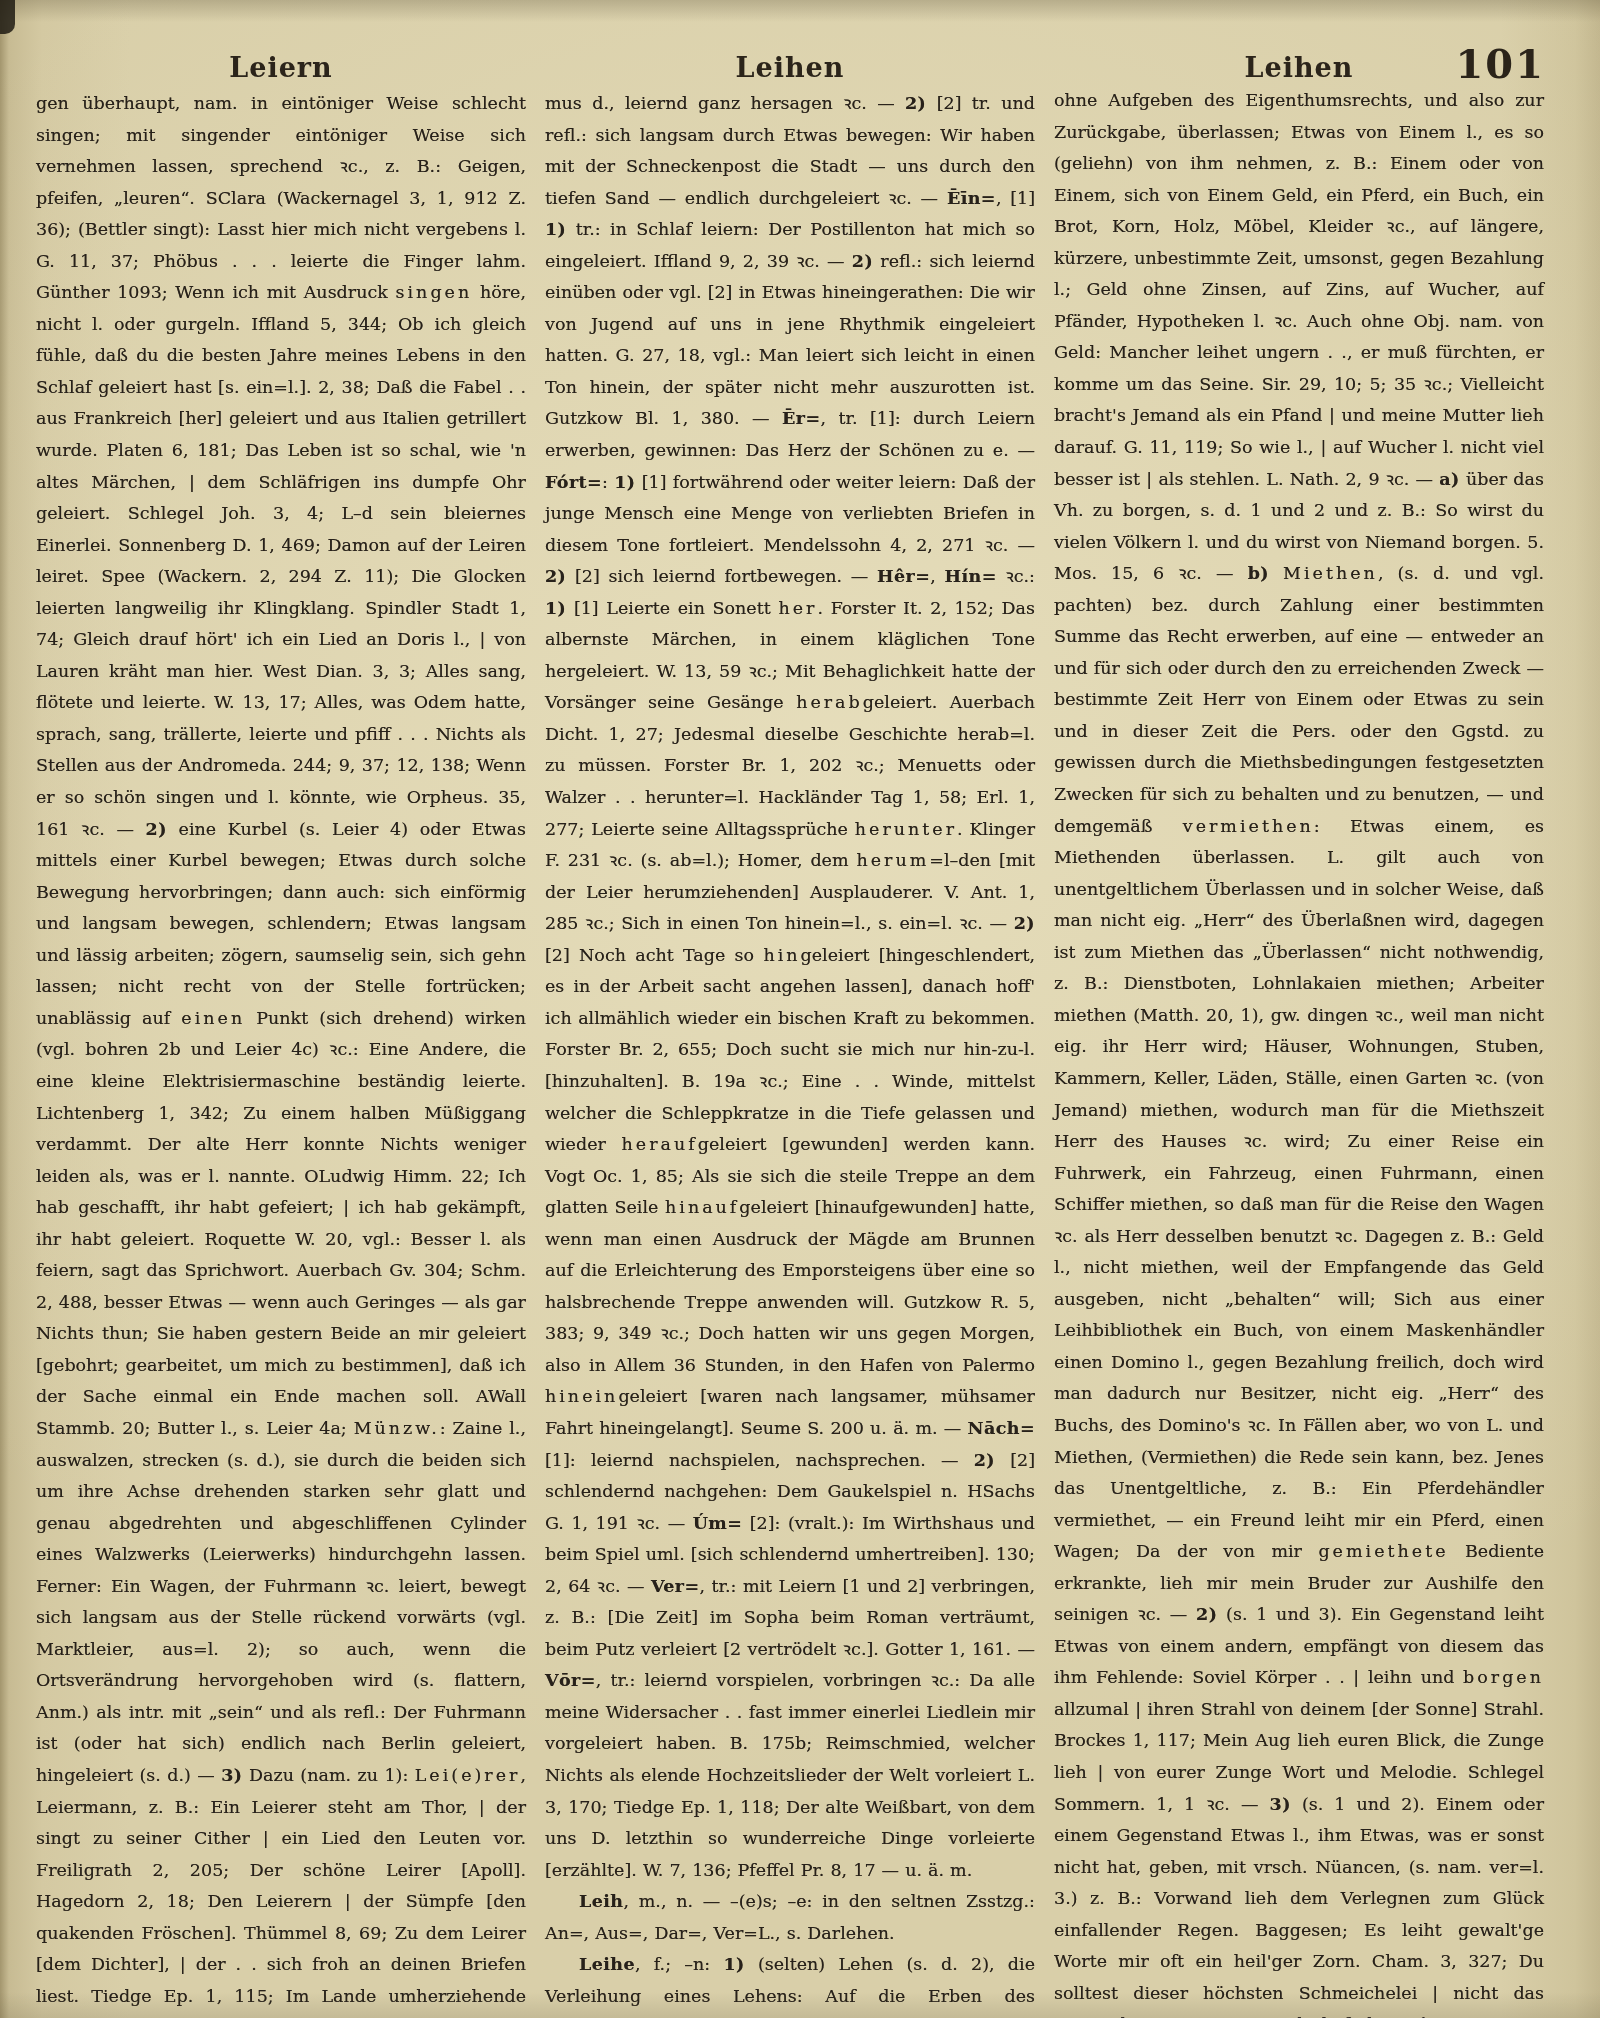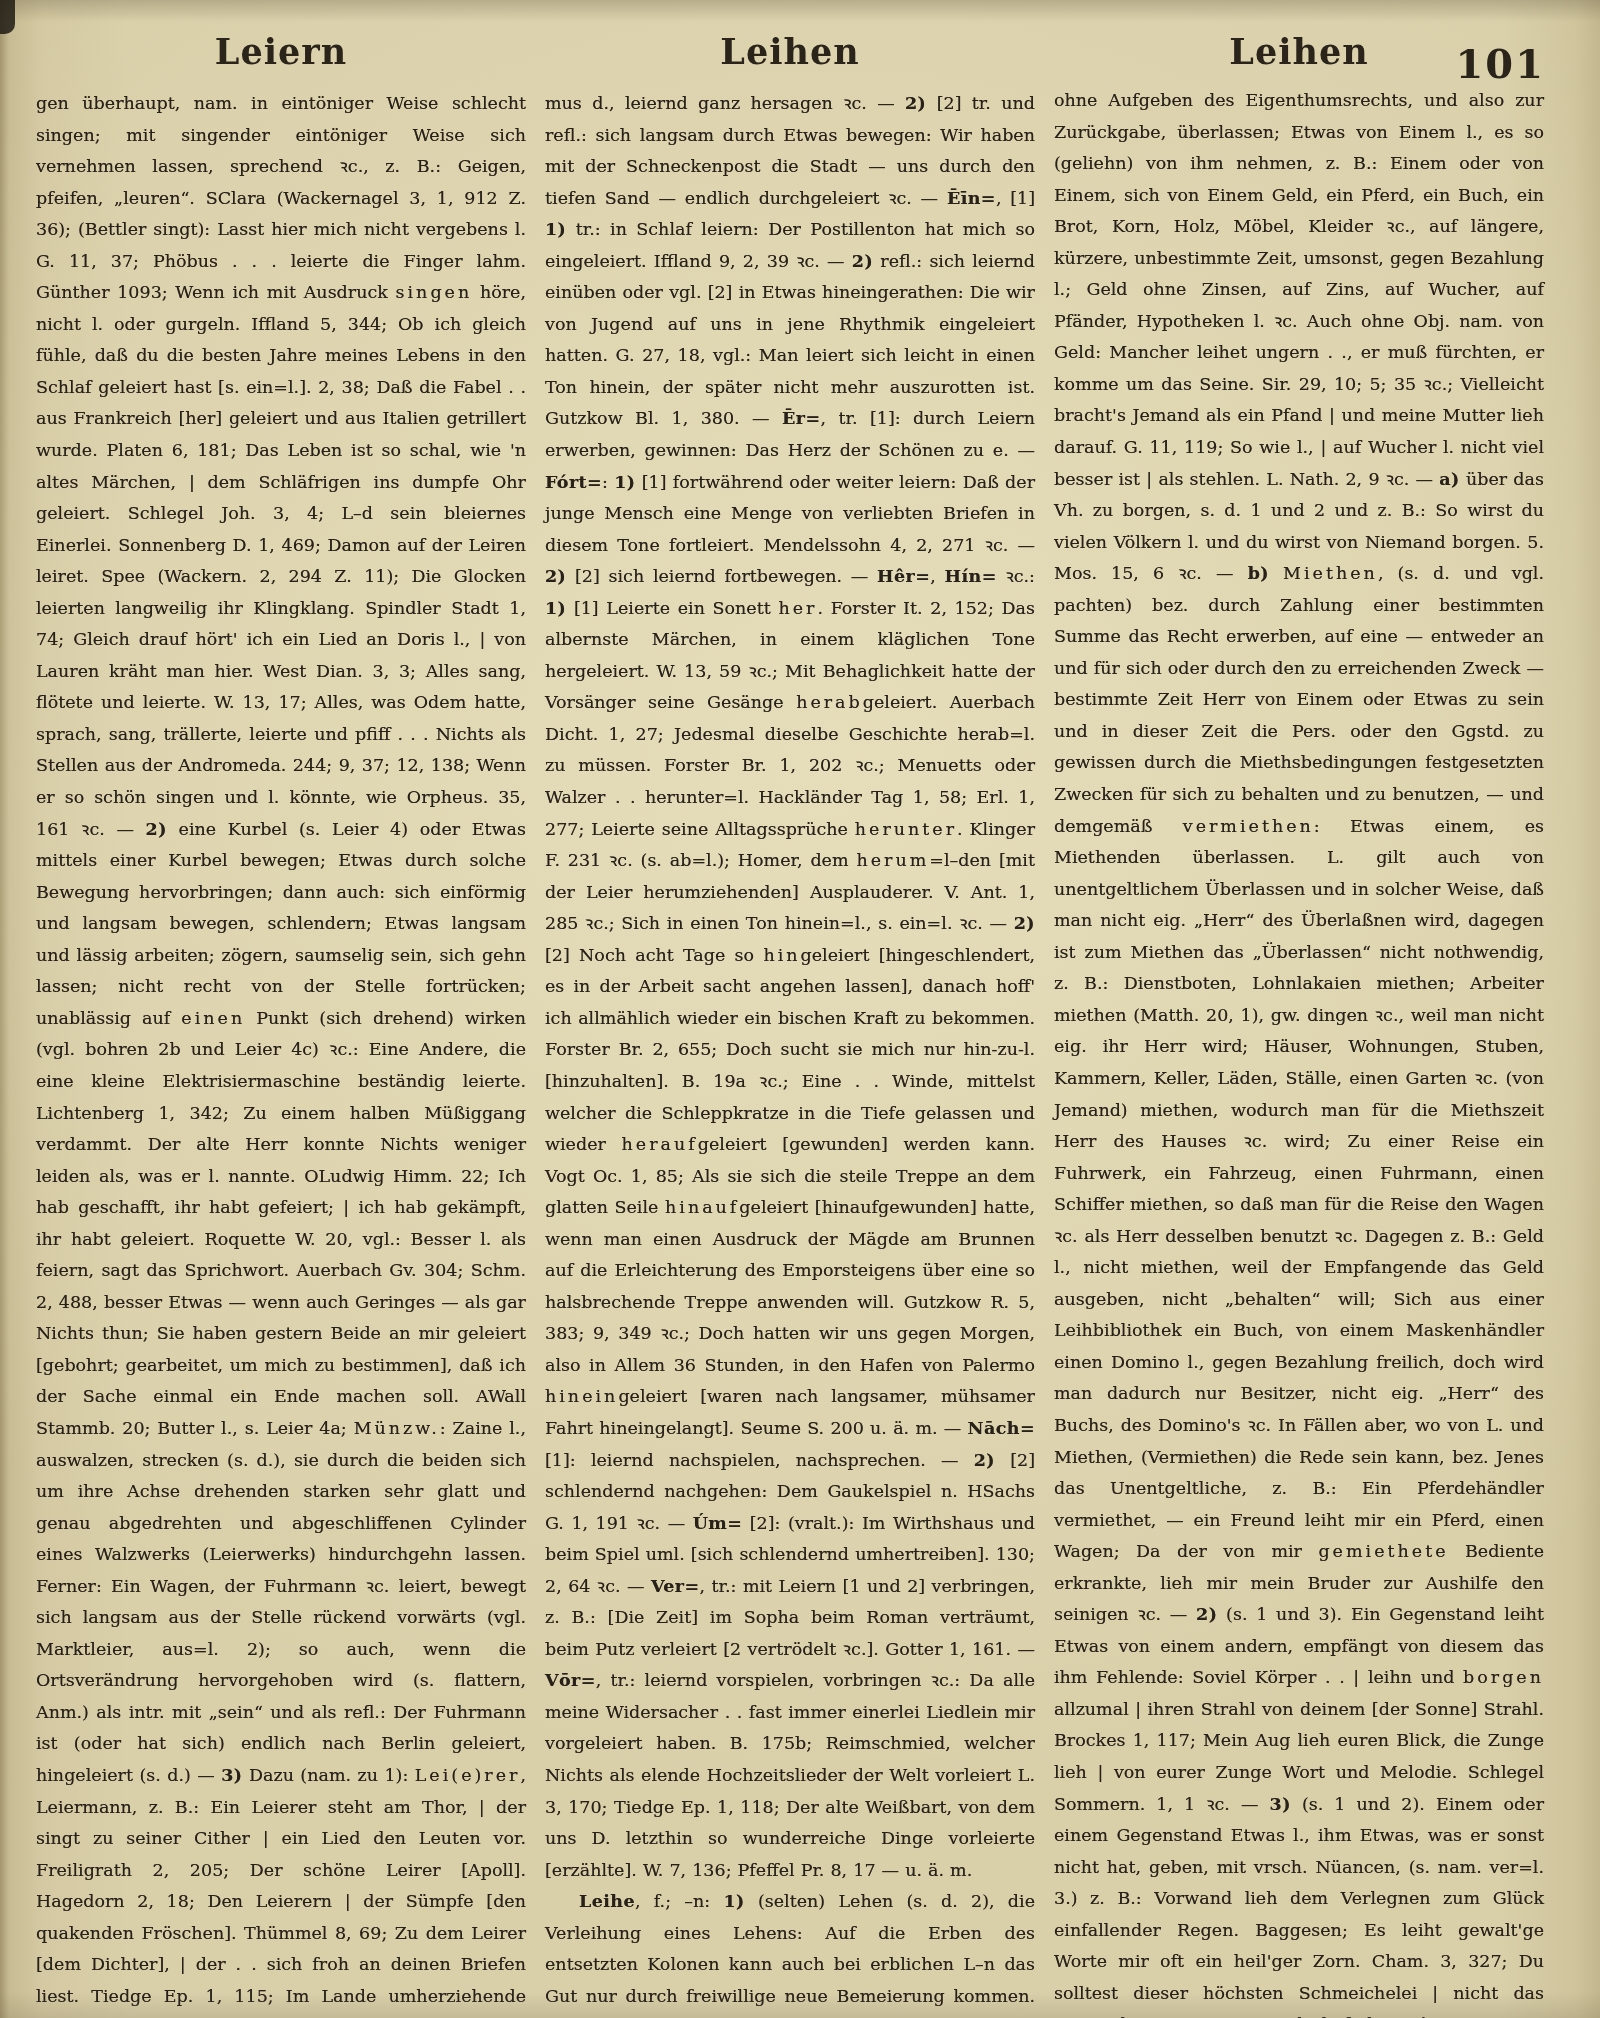--- a/index.html
+++ b/index.html
@@ -19,21 +19,21 @@
   .page::after{
     content:"";position:absolute;left:0;bottom:0;right:0;height:26px;
     background:linear-gradient(0deg, rgba(88,78,52,.16), rgba(88,78,52,0));
     pointer-events:none;
   }
   .corner-mark{
     position:absolute;left:0;top:0;width:15px;height:34px;
     background:#1f1b13;border-radius:0 0 10px 0;opacity:.85;
   }
   .running-head{
-    position:absolute;top:31px;font-size:35px;font-weight:bold;
+    position:absolute;top:52px;font-size:27px;font-weight:bold;
     color:#2b241a;letter-spacing:1px;
   }
   #rh1{left:36px;width:490px;text-align:center;}
   #rh2{left:545px;width:490px;text-align:center;}
   #rh3{left:1054px;width:490px;text-align:center;}
   .page-number{
     position:absolute;top:40px;left:1420px;width:125px;text-align:right;
     font-size:40px;font-weight:bold;color:#2b241a;letter-spacing:2px;
   }
   .col{position:absolute;top:88px;width:490px;}
@@ -59,18 +59,19 @@
   <div class="running-head" id="rh1">Leiern</div>
   <div class="running-head" id="rh2">Leihen</div>
   <div class="running-head" id="rh3">Leihen</div>
   <div class="page-number">101</div>
 
   <div class="col" id="col-0">
       <p class="">gen überhaupt, nam. in eintöniger Weise schlecht singen; mit singender eintöniger Weise sich vernehmen lassen, sprechend ꝛc., z. B.: Geigen, pfeifen, „leuren“. SClara (Wackernagel 3, 1, 912 Z. 36); (Bettler singt): Lasst hier mich nicht vergebens l. G. 11, 37; Phöbus . . . leierte die Finger lahm. Günther 1093; Wenn ich mit Ausdruck <span class="sp">singen</span> höre, nicht l. oder gurgeln. Iffland 5, 344; Ob ich gleich fühle, daß du die besten Jahre meines Lebens in den Schlaf geleiert hast [s. ein=l.]. 2, 38; Daß die Fabel . . aus Frankreich [her] geleiert und aus Italien getrillert wurde. Platen 6, 181; Das Leben ist so schal, wie 'n altes Märchen, | dem Schläfrigen ins dumpfe Ohr geleiert. Schlegel Joh. 3, 4; L–d sein bleiernes Einerlei. Sonnenberg D. 1, 469; Damon auf der Leiren leiret. Spee (Wackern. 2, 294 Z. 11); Die Glocken leierten langweilig ihr Klingklang. Spindler Stadt 1, 74; Gleich drauf hört' ich ein Lied an Doris l., | von Lauren kräht man hier. West Dian. 3, 3; Alles sang, flötete und leierte. W. 13, 17; Alles, was Odem hatte, sprach, sang, trällerte, leierte und pfiff . . . Nichts als Stellen aus der Andromeda. 244; 9, 37; 12, 138; Wenn er so schön singen und l. könnte, wie Orpheus. 35, 161 ꝛc. — <b>2)</b> eine Kurbel (s. Leier 4) oder Etwas mittels einer Kurbel bewegen; Etwas durch solche Bewegung hervorbringen; dann auch: sich einförmig und langsam bewegen, schlendern; Etwas langsam und lässig arbeiten; zögern, saumselig sein, sich gehn lassen; nicht recht von der Stelle fortrücken; unablässig auf <span class="sp">einen</span> Punkt (sich drehend) wirken (vgl. bohren 2b und Leier 4c) ꝛc.: Eine Andere, die eine kleine Elektrisiermaschine beständig leierte. Lichtenberg 1, 342; Zu einem halben Müßiggang verdammt. Der alte Herr konnte Nichts weniger leiden als, was er l. nannte. OLudwig Himm. 22; Ich hab geschafft, ihr habt gefeiert; | ich hab gekämpft, ihr habt geleiert. Roquette W. 20, vgl.: Besser l. als feiern, sagt das Sprichwort. Auerbach Gv. 304; Schm. 2, 488, besser Etwas — wenn auch Geringes — als gar Nichts thun; Sie haben gestern Beide an mir geleiert [gebohrt; gearbeitet, um mich zu bestimmen], daß ich der Sache einmal ein Ende machen soll. AWall Stammb. 20; Butter l., s. Leier 4a; <span class="sp">Münzw.</span>: Zaine l., auswalzen, strecken (s. d.), sie durch die beiden sich um ihre Achse drehenden starken sehr glatt und genau abgedrehten und abgeschliffenen Cylinder eines Walzwerks (Leierwerks) hindurchgehn lassen. Ferner: Ein Wagen, der Fuhrmann ꝛc. leiert, bewegt sich langsam aus der Stelle rückend vorwärts (vgl. Marktleier, aus=l. 2); so auch, wenn die Ortsverändrung hervorgehoben wird (s. flattern, Anm.) als intr. mit „sein“ und als refl.: Der Fuhrmann ist (oder hat sich) endlich nach Berlin geleiert, hingeleiert (s. d.) — <b>3)</b> Dazu (nam. zu 1): <span class="sp">Lei(e)rer</span>, Leiermann, z. B.: Ein Leierer steht am Thor, | der singt zu seiner Cither | ein Lied den Leuten vor. Freiligrath 2, 205; Der schöne Leirer [Apoll]. Hagedorn 2, 18; Den Leierern | der Sümpfe [den quakenden Fröschen]. Thümmel 8, 69; Zu dem Leirer [dem Dichter], | der . . sich froh an deinen Briefen liest. Tiedge Ep. 1, 115; Im Lande umherziehende Sprecher, gemeine Singer, Leirer. Tirol. Landordn. lib. 7 tit. 6 ꝛc. Auch (s. 2): Die trägen Leirer ꝛc. Das weibl.  und , s. Abenteuer.</p>
     </div>
   <div class="col" id="col-1">
       <p class="">mus d., leiernd ganz hersagen ꝛc. — <b>2)</b> [2] tr. und refl.: sich langsam durch Etwas bewegen: Wir haben mit der Schneckenpost die Stadt — uns durch den tiefen Sand — endlich durchgeleiert ꝛc. — <b>Ēīn=</b>, [1] <b>1)</b> tr.: in Schlaf leiern: Der Postillenton hat mich so eingeleiert. Iffland 9, 2, 39 ꝛc. — <b>2)</b> refl.: sich leiernd einüben oder vgl. [2] in Etwas hineingerathen: Die wir von Jugend auf uns in jene Rhythmik eingeleiert hatten. G. 27, 18, vgl.: Man leiert sich leicht in einen Ton hinein, der später nicht mehr auszurotten ist. Gutzkow Bl. 1, 380. — <b>Ēr=</b>, tr. [1]: durch Leiern erwerben, gewinnen: Das Herz der Schönen zu e. — <b>Fórt=</b>: <b>1)</b> [1] fortwährend oder weiter leiern: Daß der junge Mensch eine Menge von verliebten Briefen in diesem Tone fortleiert. Mendelssohn 4, 2, 271 ꝛc. — <b>2)</b> [2] sich leiernd fortbewegen. — <b>Hêr=</b>, <b>Hín=</b> ꝛc.: <b>1)</b> [1] Leierte ein Sonett <span class="sp">her</span>. Forster It. 2, 152; Das albernste Märchen, in einem kläglichen Tone hergeleiert. W. 13, 59 ꝛc.; Mit Behaglichkeit hatte der Vorsänger seine Gesänge <span class="sp">herab</span>geleiert. Auerbach Dicht. 1, 27; Jedesmal dieselbe Geschichte herab=l. zu müssen. Forster Br. 1, 202 ꝛc.; Menuetts oder Walzer . . herunter=l. Hackländer Tag 1, 58; Erl. 1, 277; Leierte seine Alltagssprüche <span class="sp">herunter</span>. Klinger F. 231 ꝛc. (s. ab=l.); Homer, dem <span class="sp">herum</span>=l–den [mit der Leier herumziehenden] Ausplauderer. V. Ant. 1, 285 ꝛc.; Sich in einen Ton hinein=l., s. ein=l. ꝛc. — <b>2)</b> [2] Noch acht Tage so <span class="sp">hin</span>geleiert [hingeschlendert, es in der Arbeit sacht angehen lassen], danach hoff' ich allmählich wieder ein bischen Kraft zu bekommen. Forster Br. 2, 655; Doch sucht sie mich nur hin-zu-l. [hinzuhalten]. B. 19a ꝛc.; Eine . . Winde, mittelst welcher die Schleppkratze in die Tiefe gelassen und wieder <span class="sp">herauf</span>geleiert [gewunden] werden kann. Vogt Oc. 1, 85; Als sie sich die steile Treppe an dem glatten Seile <span class="sp">hinauf</span>geleiert [hinaufgewunden] hatte, wenn man einen Ausdruck der Mägde am Brunnen auf die Erleichterung des Emporsteigens über eine so halsbrechende Treppe anwenden will. Gutzkow R. 5, 383; 9, 349 ꝛc.; Doch hatten wir uns gegen Morgen, also in Allem 36 Stunden, in den Hafen von Palermo <span class="sp">hinein</span>geleiert [waren nach langsamer, mühsamer Fahrt hineingelangt]. Seume S. 200 u. ä. m. — <b>Nāch=</b> [1]: leiernd nachspielen, nachsprechen. — <b>2)</b> [2] schlendernd nachgehen: Dem Gaukelspiel n. HSachs G. 1, 191 ꝛc. — <b>Úm=</b> [2]: (vralt.): Im Wirthshaus und beim Spiel uml. [sich schlendernd umhertreiben]. 130; 2, 64 ꝛc. — <b>Ver=</b>, tr.: mit Leiern [1 und 2] verbringen, z. B.: [Die Zeit] im Sopha beim Roman verträumt, beim Putz verleiert [2 vertrödelt ꝛc.]. Gotter 1, 161. — <b>Vōr=</b>, tr.: leiernd vorspielen, vorbringen ꝛc.: Da alle meine Widersacher . . fast immer einerlei Liedlein mir vorgeleiert haben. B. 175b; Reimschmied, welcher Nichts als elende Hochzeitslieder der Welt vorleiert L. 3, 170; Tiedge Ep. 1, 118; Der alte Weißbart, von dem uns D. letzthin so wunderreiche Dinge vorleierte [erzählte]. W. 7, 136; Pfeffel Pr. 8, 17 — u. ä. m.</p>
+      <p class="ind"><b>Leih</b>, m., n. — –(e)s; –e: in den seltnen Zsstzg.: An=, Aus=, Dar=, Ver=L., s. Darlehen.</p>
       <p class="ind"><b>Leihe</b>, f.; –n: <b>1)</b> (selten) Lehen (s. d. 2), die Verleihung eines Lehens: Auf die Erben des entsetzten Kolonen kann auch bei erblichen L–n das Gut nur durch freiwillige neue Bemeierung kommen. Eichhorn Priv. 653; Es war L. zu Landsiedelrechte. Möser Ph. 3, 294. —  in Zsstzg., z. B.: : Anlehen (s. d. und Darlehen): Jemand, eine Gesellschaft, und nam. ein Staat macht, kontrahiert eine A., schließt eine A. ab; Öffentliche, Staats=A.; Freiwillige, gezwungene A., je nachdem die das Geld unter gewissen Bedingungen dem Staat Leihenden es freiwillig oder (durch eine Verfügung) gezwungen thun. — Ugw.: Drahtleitung und Sprach=A. der leblosen hölzernen Marionetten. Schütze Hamb. Th. 94. — : Leihbibliothek. Jahn M. 208, 285 ꝛc. — : Darlehen (s. d.) —  (s. 1): eine erbliche Leihe und ein so oder auf Erbpacht verliehenes Gut, Meier=Gut, =Hof, s. Glück Pand. 8, 553 ff. — : ein Darlehn an Geld (vgl. Lehen 1): Beschmarotzt und um G–n angegangen. B. 353b u. ä. m.</p>
     </div>
   <div class="col" id="col-2">
       <p class="">ohne Aufgeben des Eigenthumsrechts, und also zur Zurückgabe, überlassen; Etwas von Einem l., es so (geliehn) von ihm nehmen, z. B.: Einem oder von Einem, sich von Einem Geld, ein Pferd, ein Buch, ein Brot, Korn, Holz, Möbel, Kleider ꝛc., auf längere, kürzere, unbestimmte Zeit, umsonst, gegen Bezahlung l.; Geld ohne Zinsen, auf Zins, auf Wucher, auf Pfänder, Hypotheken l. ꝛc. Auch ohne Obj. nam. von Geld: Mancher leihet ungern . ., er muß fürchten, er komme um das Seine. Sir. 29, 10; 5; 35 ꝛc.; Vielleicht bracht's Jemand als ein Pfand | und meine Mutter lieh darauf. G. 11, 119; So wie l., | auf Wucher l. nicht viel besser ist | als stehlen. L. Nath. 2, 9 ꝛc. — <b>a)</b> über das Vh. zu borgen, s. d. 1 und 2 und z. B.: So wirst du vielen Völkern l. und du wirst von Niemand borgen. 5. Mos. 15, 6 ꝛc. — <b>b)</b> <span class="sp">Miethen</span>, (s. d. und vgl. pachten) bez. durch Zahlung einer bestimmten Summe das Recht erwerben, auf eine — entweder an und für sich oder durch den zu erreichenden Zweck — bestimmte Zeit Herr von Einem oder Etwas zu sein und in dieser Zeit die Pers. oder den Ggstd. zu gewissen durch die Miethsbedingungen festgesetzten Zwecken für sich zu behalten und zu benutzen, — und demgemäß <span class="sp">vermiethen</span>: Etwas einem, es Miethenden überlassen. L. gilt auch von unentgeltlichem Überlassen und in solcher Weise, daß man nicht eig. „Herr“ des Überlaßnen wird, dagegen ist zum Miethen das „Überlassen“ nicht nothwendig, z. B.: Dienstboten, Lohnlakaien miethen; Arbeiter miethen (Matth. 20, 1), gw. dingen ꝛc., weil man nicht eig. ihr Herr wird; Häuser, Wohnungen, Stuben, Kammern, Keller, Läden, Ställe, einen Garten ꝛc. (von Jemand) miethen, wodurch man für die Miethszeit Herr des Hauses ꝛc. wird; Zu einer Reise ein Fuhrwerk, ein Fahrzeug, einen Fuhrmann, einen Schiffer miethen, so daß man für die Reise den Wagen ꝛc. als Herr desselben benutzt ꝛc. Dagegen z. B.: Geld l., nicht miethen, weil der Empfangende das Geld ausgeben, nicht „behalten“ will; Sich aus einer Leihbibliothek ein Buch, von einem Maskenhändler einen Domino l., gegen Bezahlung freilich, doch wird man dadurch nur Besitzer, nicht eig. „Herr“ des Buchs, des Domino's ꝛc. In Fällen aber, wo von L. und Miethen, (Vermiethen) die Rede sein kann, bez. Jenes das Unentgeltliche, z. B.: Ein Pferdehändler vermiethet, — ein Freund leiht mir ein Pferd, einen Wagen; Da der von mir <span class="sp">gemiethete</span> Bediente erkrankte, lieh mir mein Bruder zur Aushilfe den seinigen ꝛc. — <b>2)</b> (s. 1 und 3). Ein Gegenstand leiht Etwas von einem andern, empfängt von diesem das ihm Fehlende: Soviel Körper . . | leihn und <span class="sp">borgen</span> allzumal | ihren Strahl von deinem [der Sonne] Strahl. Brockes 1, 117; Mein Aug lieh euren Blick, die Zunge lieh | von eurer Zunge Wort und Melodie. Schlegel Sommern. 1, 1 ꝛc. — <b>3)</b> (s. 1 und 2). Einem oder einem Gegenstand Etwas l., ihm Etwas, was er sonst nicht hat, geben, mit vrsch. Nüancen, (s. nam. ver=l. 3.) z. B.: Vorwand lieh dem Verlegnen zum Glück einfallender Regen. Baggesen; Es leiht gewalt'ge Worte mir oft ein heil'ger Zorn. Cham. 3, 327; Du solltest dieser höchsten Schmeichelei | nicht das Gewand vertrauter Freundschaft l. G. 13, 97; Wenn neben mir in Thales Schluft | er Liebeslieder sang, | so lieh sein Hauch dem Weste Duft | dem Haine süßen Klang. Herrig 17, 326; Wie leicht er andern Leuten Plane und Absichten leihet und ! L.; Wenn auch Natur mir Weihe  und auch | tonreicher Brust Urbilder ans Licht zu ziehn | mir Geisteskraft  . ., | mehr als Natur liehn Zeit und Geschick, sie liehn | mir Werth des Daseins. Platen 2, 174; Die Andacht leiht höheres Leben dem Stein. Sch. 75b; Läßt der Kaiser sich verehren, | wir l. ihm die Herrlichkeit. 74b; Lord Burleigh leiht dienstfertig dem Gerichte, | dem er den Geist geliehn, nun auch den Mund. 412a; So holt er auf eine künstliche Weise in seiner Volljährigkeit seine Kindheit nach, bildet sich einen Naturstand in der Idee . ., leiht sich in diesem idealischen Stand einen Endzweck, den er in seinem wirklichen Naturstand nicht kannte, und eine Wahl, deren er damals nicht fähig war [schiebt sie dieselbe unter]. 1152a; Der Zuschauer findet sich selbst darin [in dem angeschauten Ggstd.] nur, soweit er sich ihm l–d unterschiebt. Vischer Ästh. 2, 101 (s. 6b); Baxter, der vor lauter Sorgfalt, dem Horaz zu geben, was Horazens ist, ihm auch wohl von seinem Eigenen leiht. W. HB. 1, 157 ꝛc. —  Einem sein Ohr l., ihn anhören, ihm das Ohr zuwenden (vgl.:</p>
     </div>
 </div>
 
 </body></html>

